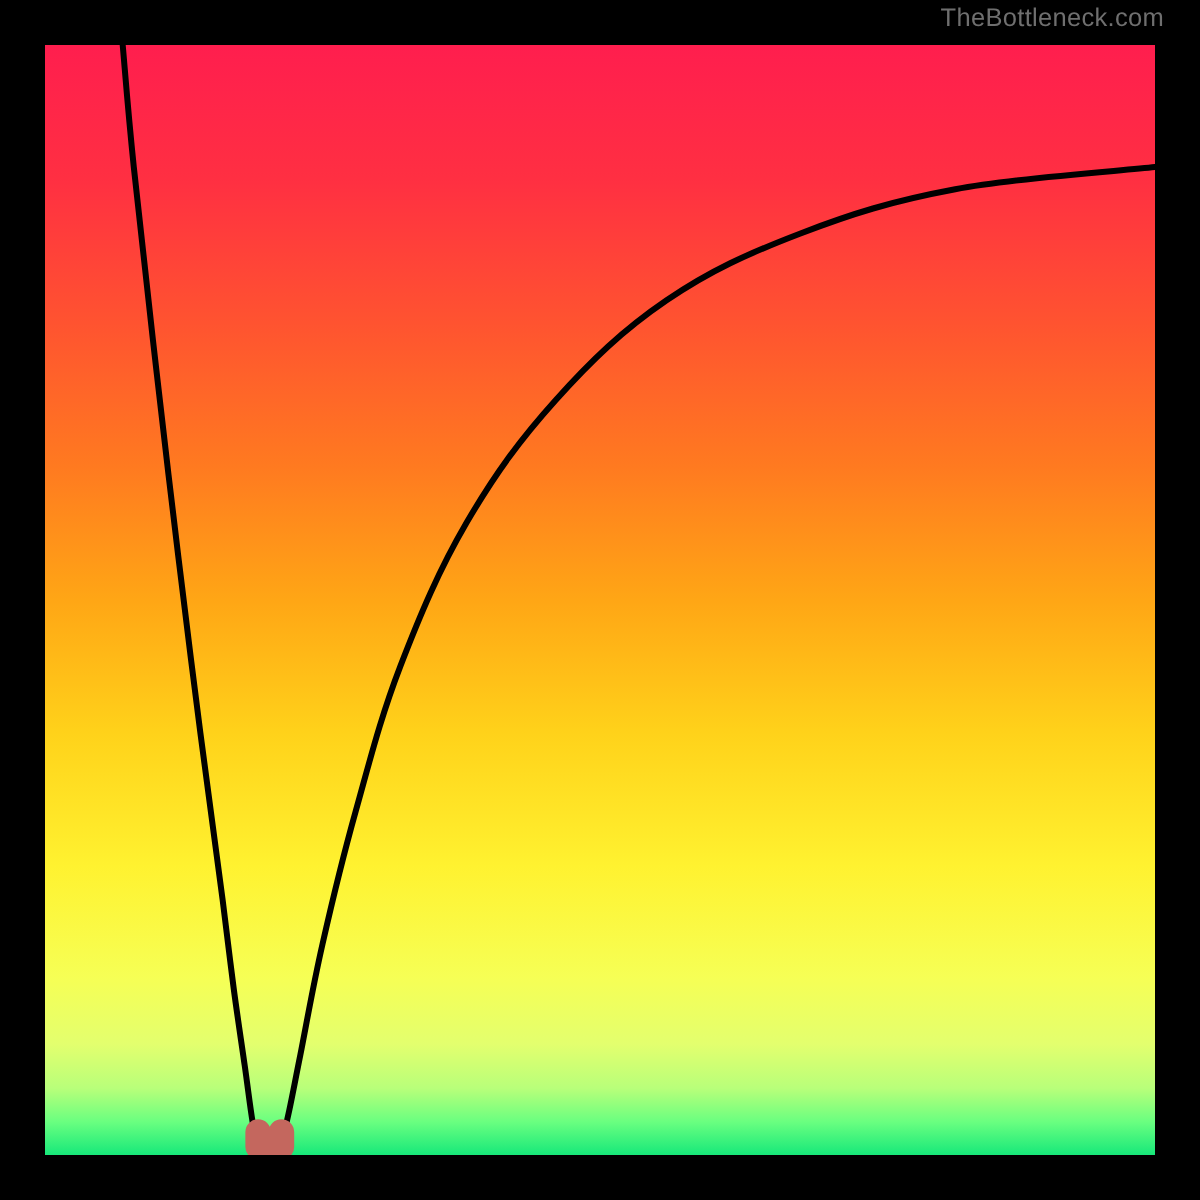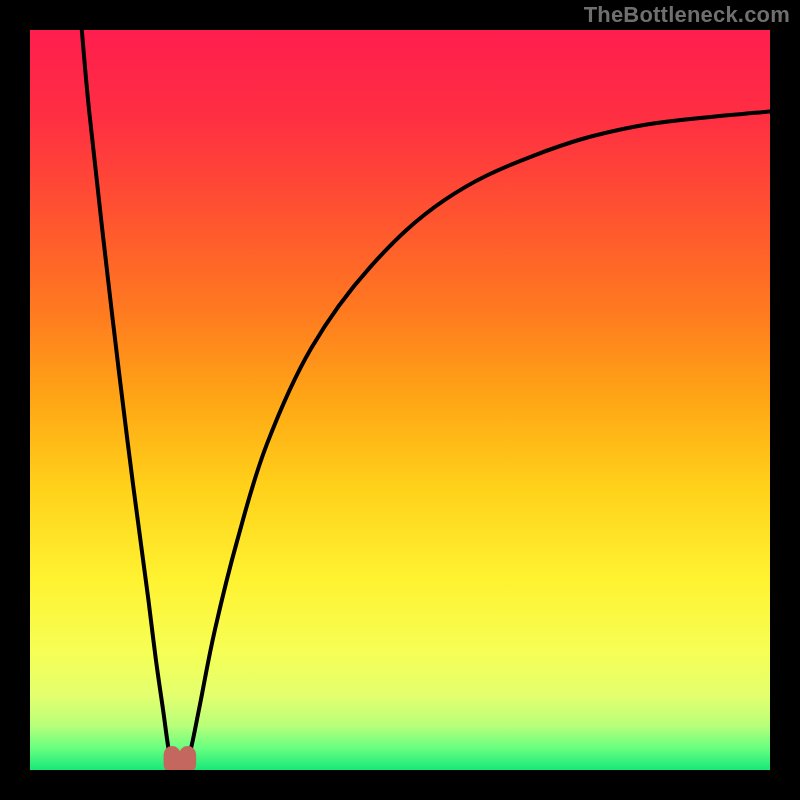--- a/index.html
+++ b/index.html
@@ -15,24 +15,24 @@
     position: absolute;
     top: 0;
     left: 0;
     width: 800px;
     height: 800px;
     background: #000;
   }
   .watermark {
     position: absolute;
     top: 2px;
-    right: 10px;
+    right: 24px;
     color: #6f6f6f;
-    font-size: 22px;
-    font-weight: 700;
+    font-size: 17px;
+    font-weight: 400;
     letter-spacing: 0.2px;
     z-index: 10;
   }
   svg.plot {
     position: absolute;
     top: 30px;
     left: 30px;
     width: 740px;
     height: 740px;
     display: block;

